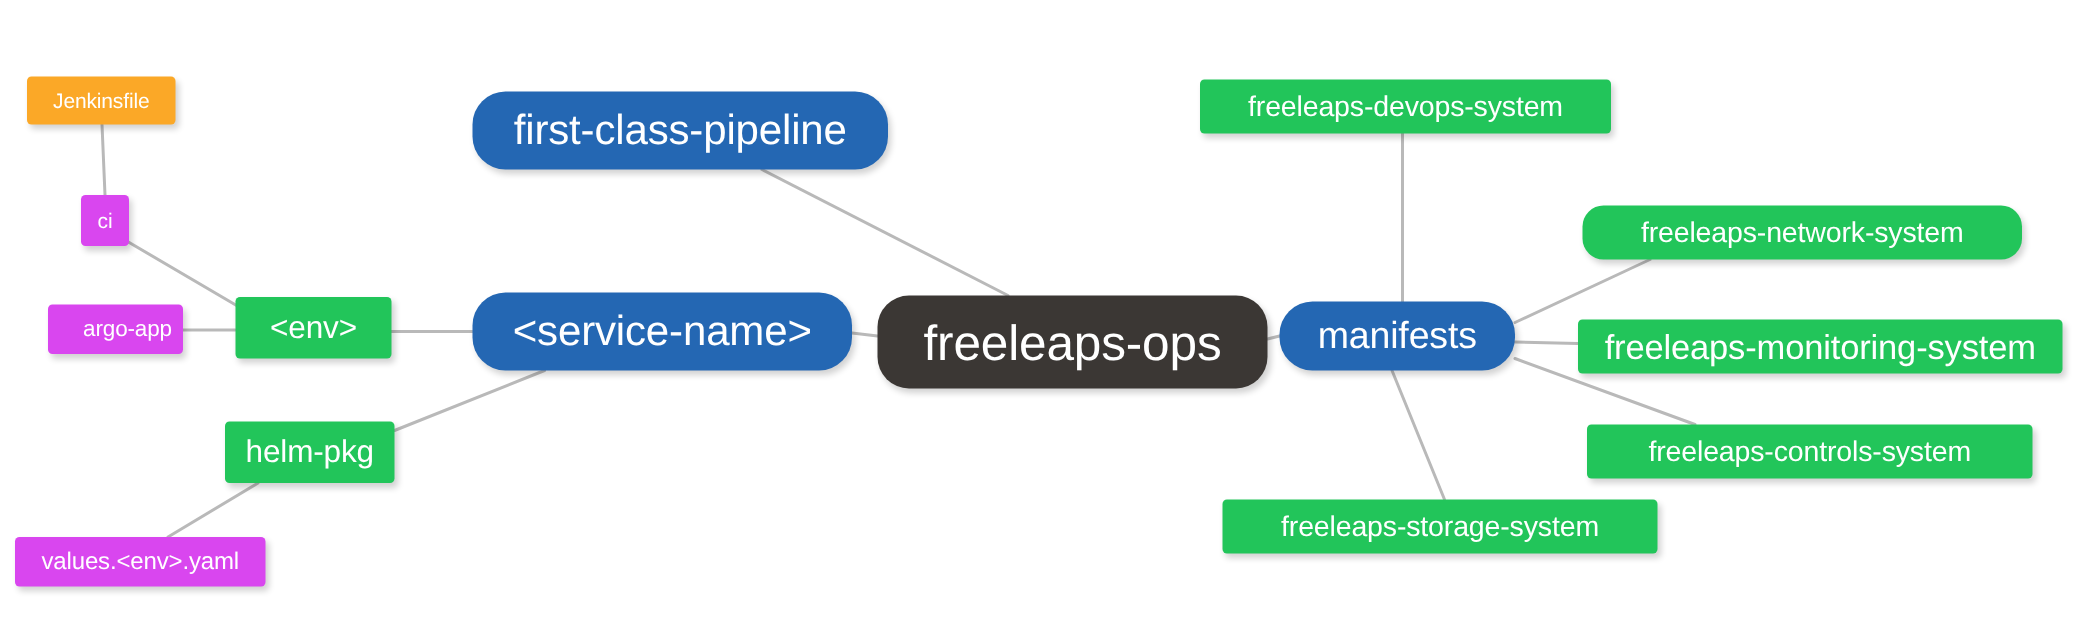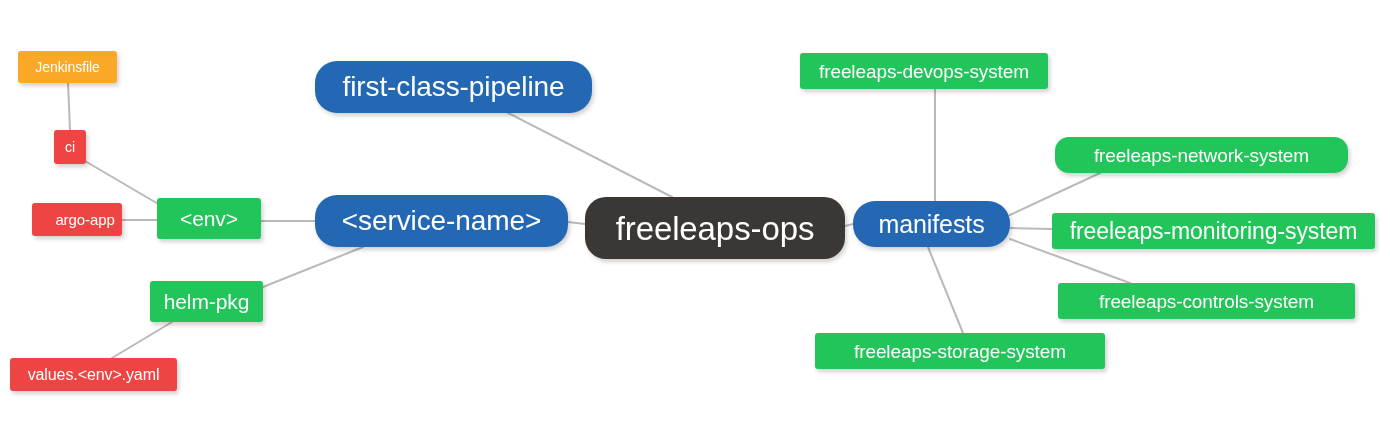--- a/index.html
+++ b/index.html
@@ -43,21 +43,21 @@
     user-select: none;
   }
   .node-label {
     display: block;
     white-space: nowrap;
   }
   .n-root   { background: #3b3734; border-radius: 21px; }
   .n-blue   { background: #2467b3; border-radius: 22px; }
   .n-green  { background: #22c55a; }
   .n-orange { background: #fba827; }
-  .n-red    { background: #ef4444; }
+  .n-red    { background: #d946ef; }
 </style>
 </head>
 <body>
 
 <div id="canvas">
   <svg id="edge-layer" viewBox="0 0 1390 421" width="1390" height="421" xmlns="http://www.w3.org/2000/svg">
       <line x1="68" y1="58" x2="70" y2="105" stroke="#b9b9b9" stroke-width="2" stroke-linecap="round"></line>
       <line x1="85" y1="136" x2="160" y2="180" stroke="#b9b9b9" stroke-width="2" stroke-linecap="round"></line>
       <line x1="122" y1="195" x2="157" y2="195" stroke="#b9b9b9" stroke-width="2" stroke-linecap="round"></line>
       <line x1="243" y1="196" x2="315" y2="196" stroke="#b9b9b9" stroke-width="2" stroke-linecap="round"></line>
@@ -96,21 +96,21 @@
       </div>
       <div class="node n-blue" style="left: 315px; top: 170px; width: 253px; height: 52px; font-size: 28px;">
         <span class="node-label">&lt;service-name&gt;</span>
       </div>
       <div class="node n-root" style="left: 585px; top: 172px; width: 260px; height: 62px; font-size: 33px;">
         <span class="node-label">freeleaps-ops</span>
       </div>
       <div class="node n-blue" style="left: 853px; top: 176px; width: 157px; height: 46px; font-size: 25px;">
         <span class="node-label">manifests</span>
       </div>
-      <div class="node n-green" style="left: 800px; top: 28px; width: 248px; height: 36px; font-size: 19px; align-items: center;">
+      <div class="node n-green" style="left: 800px; top: 28px; width: 274px; height: 36px; font-size: 19px; align-items: center;">
         <span class="node-label">freeleaps-devops-system</span>
       </div>
       <div class="node n-green" style="left: 1055px; top: 112px; width: 293px; height: 36px; font-size: 19px; border-radius: 14px;">
         <span class="node-label">freeleaps-network-system</span>
       </div>
       <div class="node n-green" style="left: 1052px; top: 188px; width: 323px; height: 36px; font-size: 23px;">
         <span class="node-label">freeleaps-monitoring-system</span>
       </div>
       <div class="node n-green" style="left: 1058px; top: 258px; width: 297px; height: 36px; font-size: 19px;">
         <span class="node-label">freeleaps-controls-system</span>

